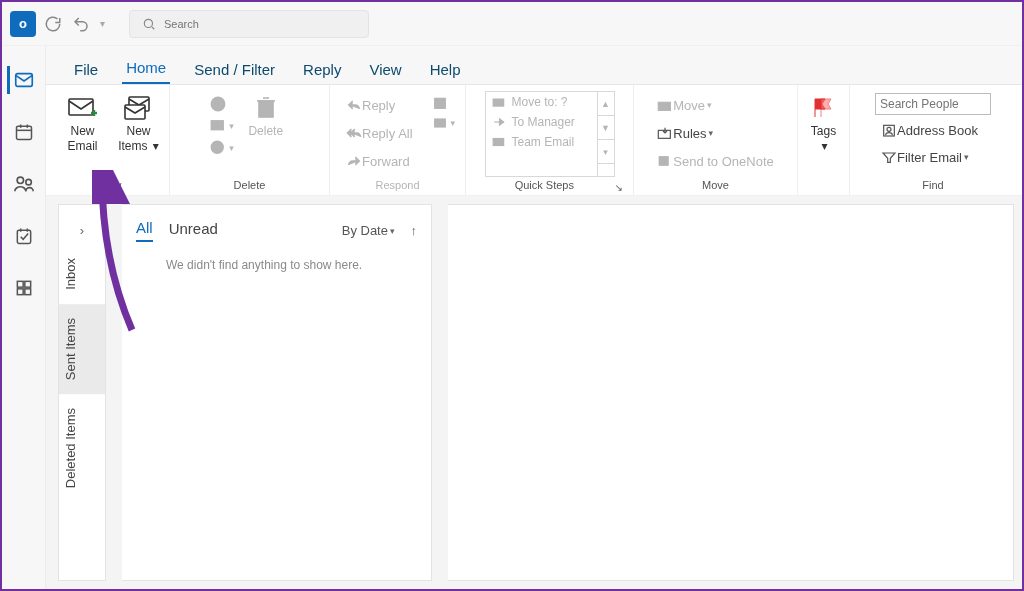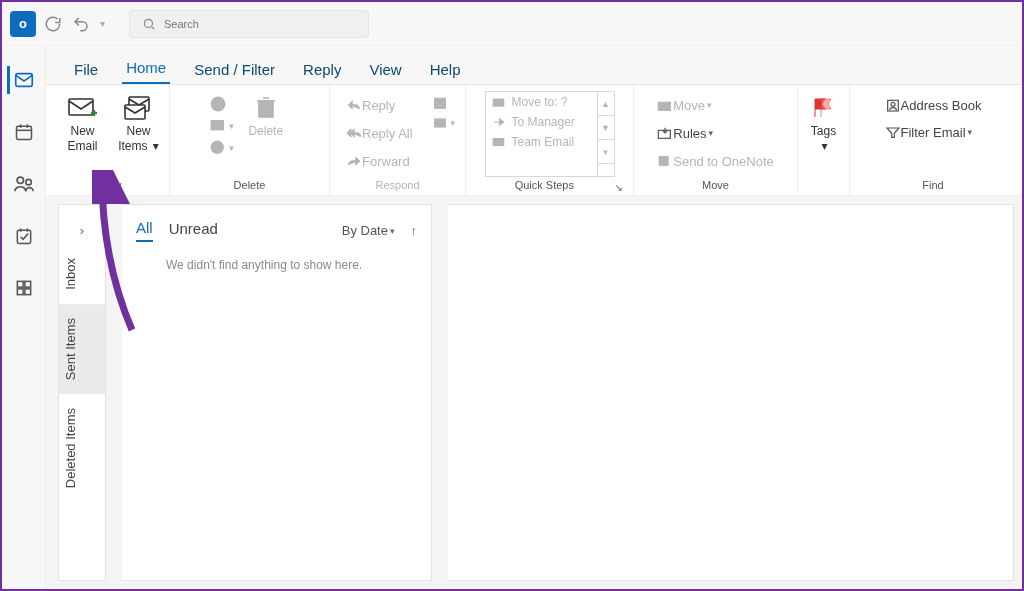--- a/index.html
+++ b/index.html
@@ -347,20 +347,21 @@
             <span>Tags</span>
             <span class="caret">▾</span>
           </div>
         </div>
         <div class="label">&nbsp;</div>
       </div>
 
       <div class="group" style="flex:1;min-width:130px">
         <div class="row">
             <div class="col-narrow" style="width:100%;gap:3px;">
+          <input class="search-people" placeholder="Search People" style="">
           <div class="smbtn">
                 <svg width="16" height="14" viewBox="0 0 24 20" fill="none" stroke="#555" stroke-width="1.8">
                   <rect x="4" y="3" width="16" height="16"></rect>
                   <circle cx="12" cy="9" r="3"></circle>
                   <path d="M7 18c0-3 2-4 5-4s5 1 5 4"></path>
                 </svg>
                 <span>Address Book</span>
               </div>
           <div class="smbtn">
                 <svg width="16" height="14" viewBox="0 0 24 20" fill="none" stroke="#555" stroke-width="1.8">

